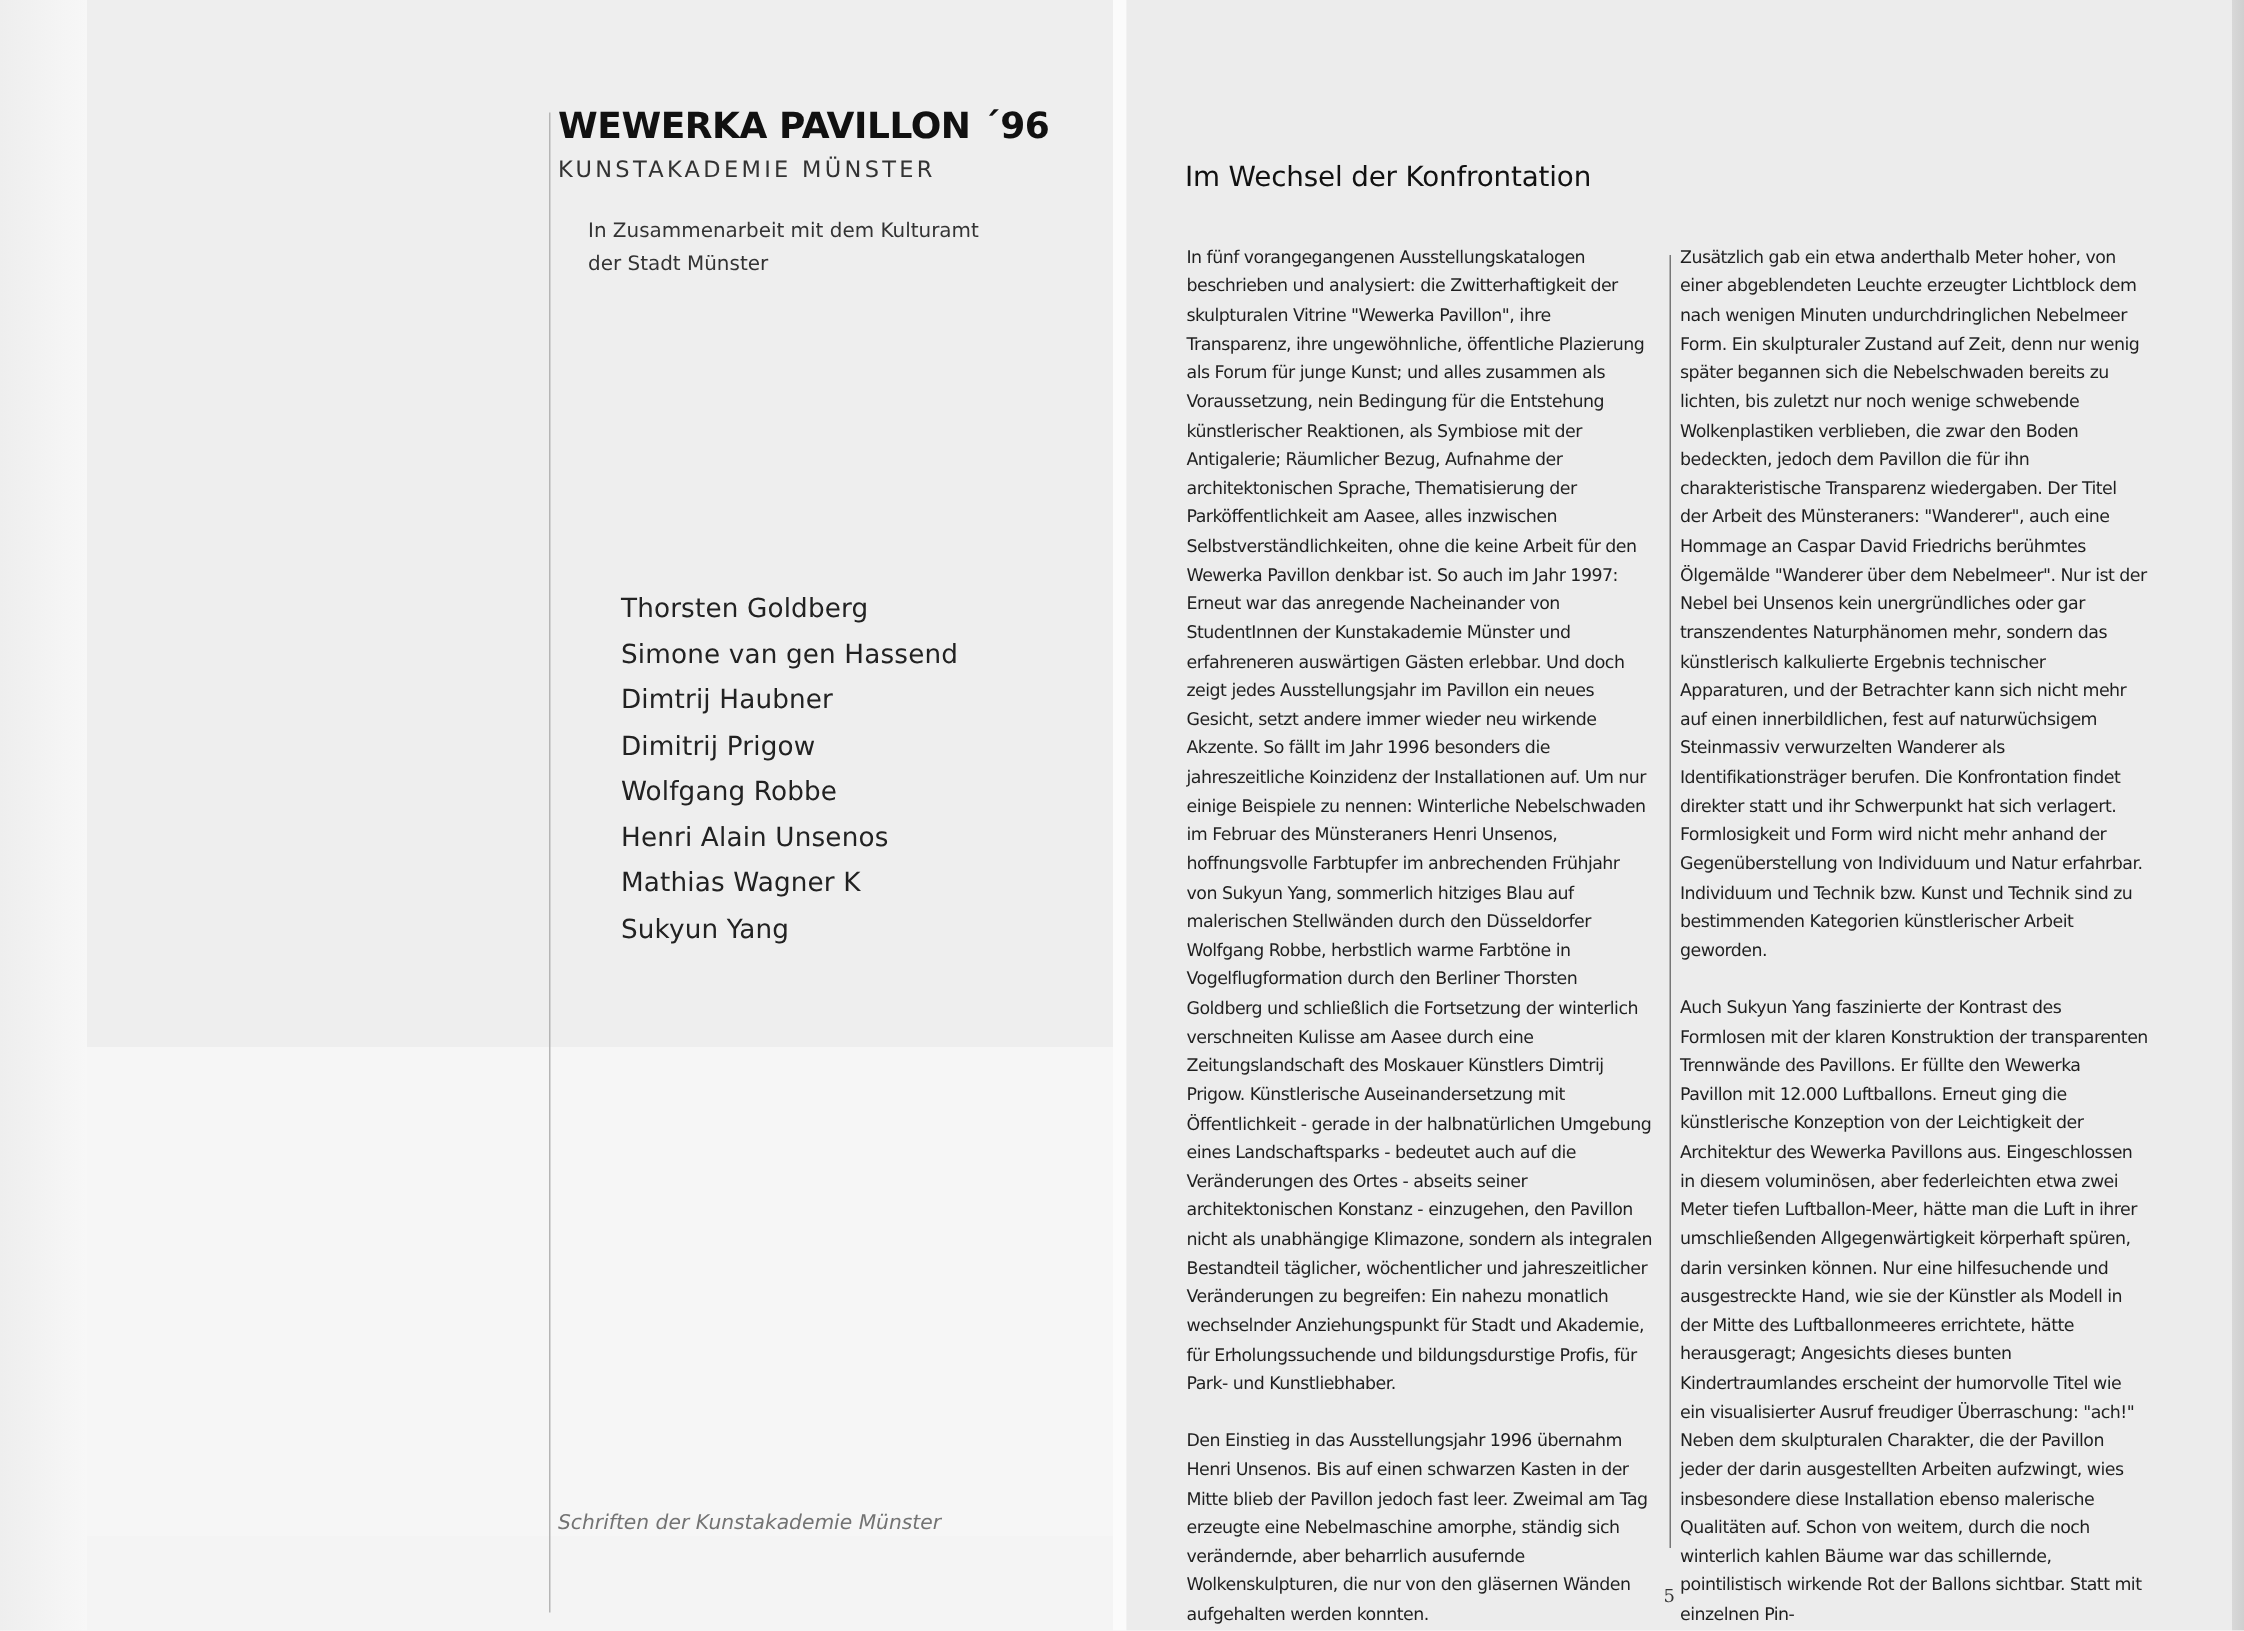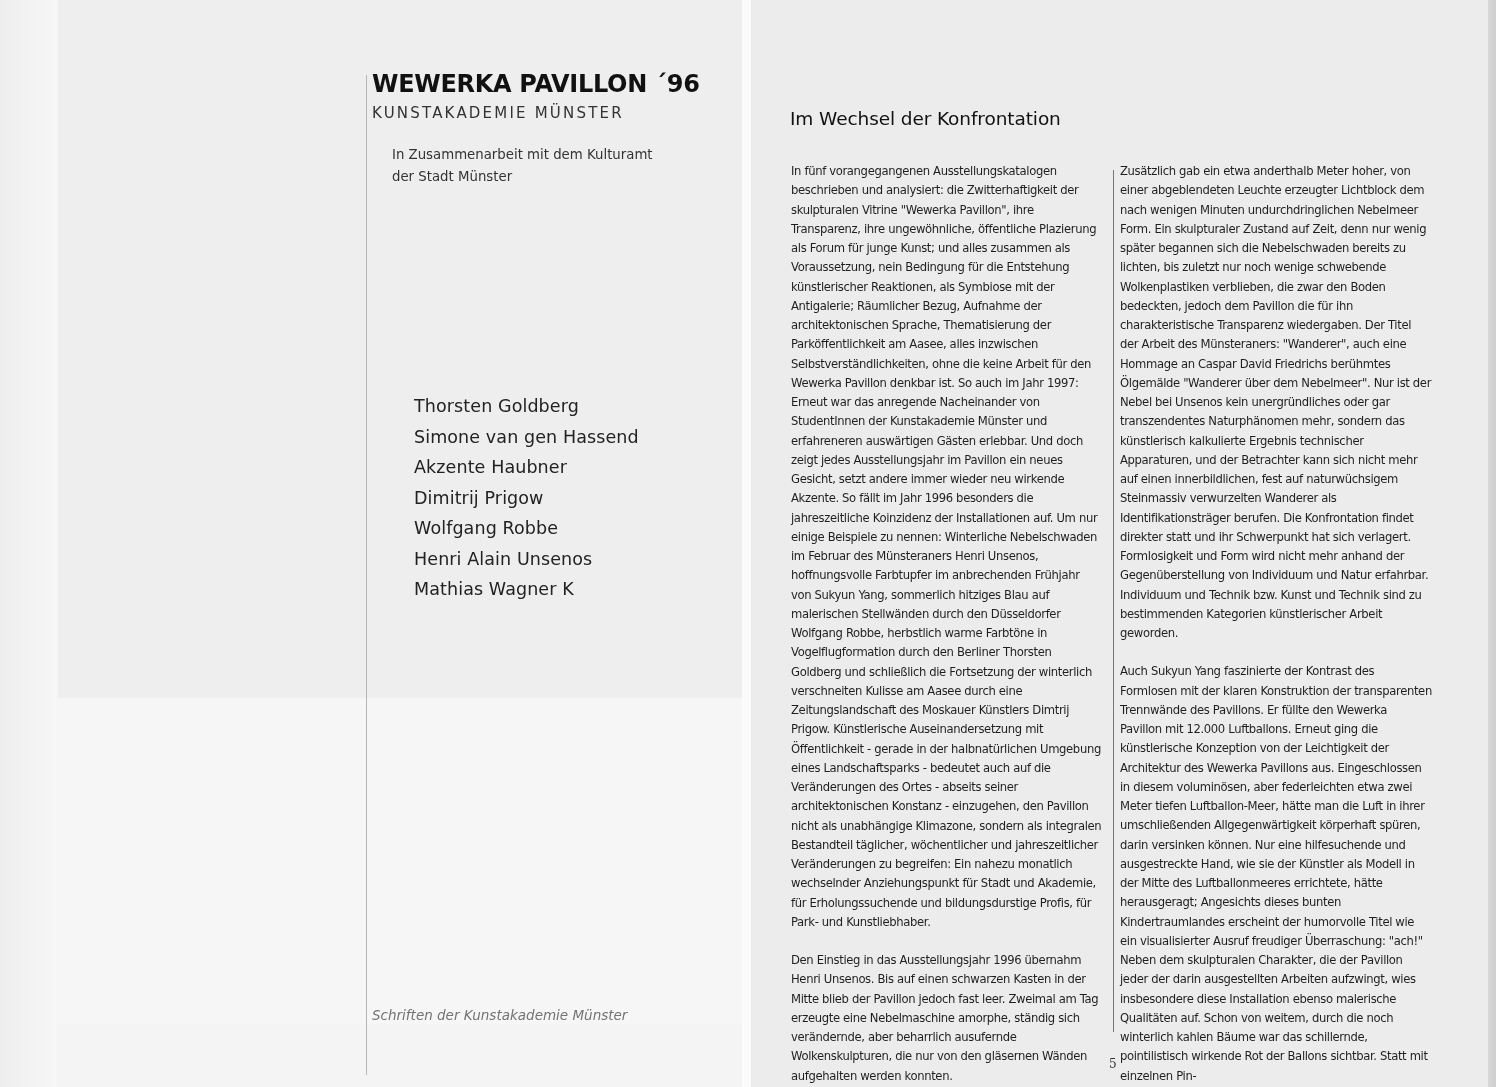--- a/index.html
+++ b/index.html
@@ -98,25 +98,26 @@
   </div>
 
   <div class="cooperation">
     <div>In Zusammenarbeit mit dem Kulturamt</div>
     <div>der Stadt Münster</div>
   </div>
 
   <ul class="artist-list">
     <li>Thorsten Goldberg</li>
     <li>Simone van gen Hassend</li>
-    <li>Akzente Haubner</li>
+    <li>Dimtrij Haubner</li>
     <li>Dimitrij Prigow</li>
     <li>Wolfgang Robbe</li>
     <li>Henri Alain Unsenos</li>
     <li>Mathias Wagner K</li>
+    <li>Sukyun Yang</li>
   </ul>
 
   <div class="series-line">Schriften der Kunstakademie Münster</div>
 </div>
 
 <div class="page-right">
   <div class="right-edge-shade"></div>
 </div>
 
 <h2 class="article-title">Im Wechsel der Konfrontation</h2>

